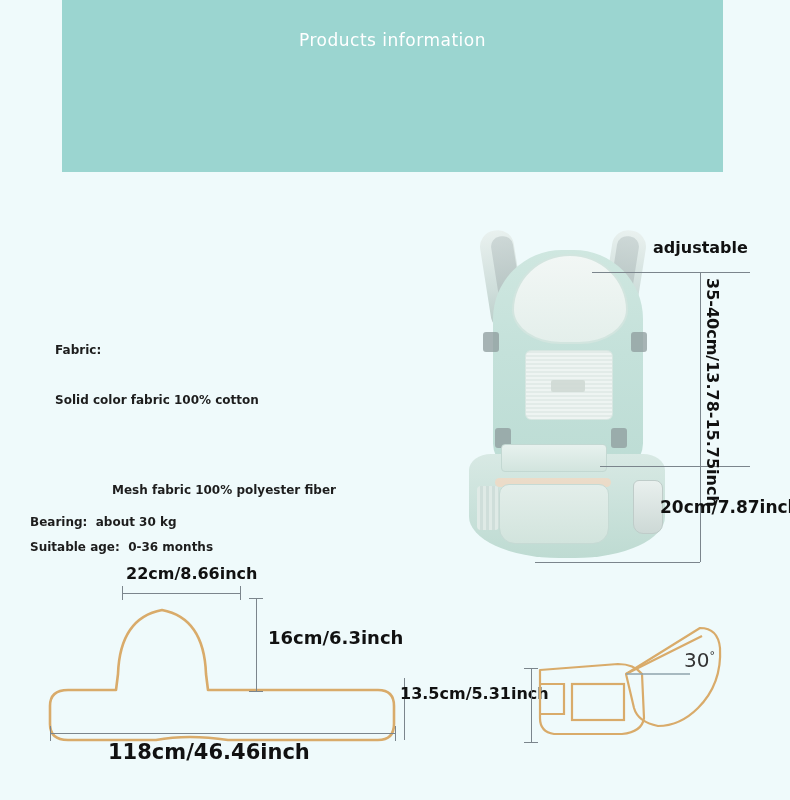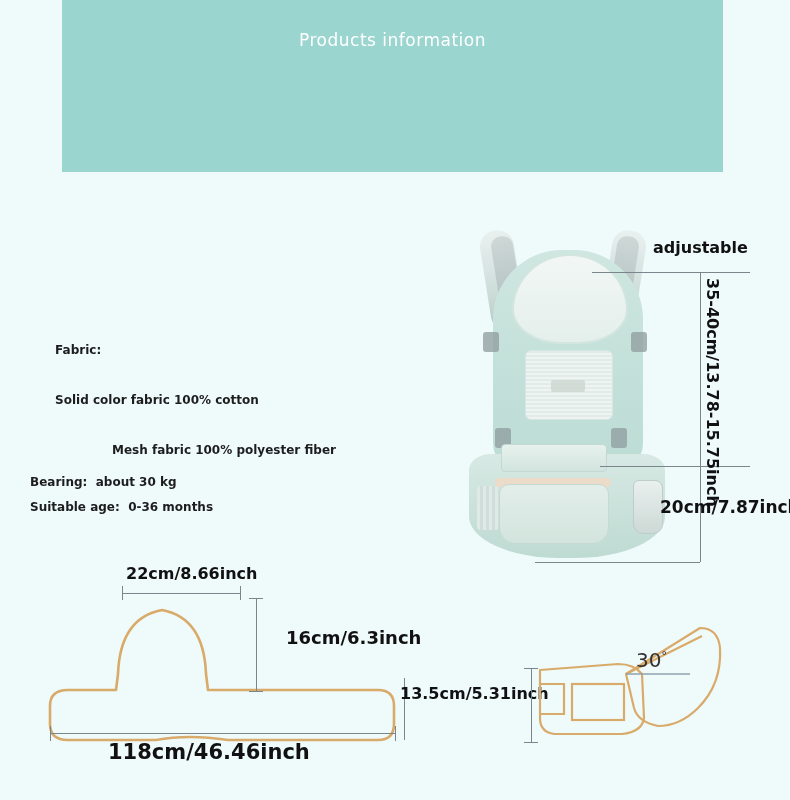--- a/index.html
+++ b/index.html
@@ -48,21 +48,21 @@
     left: 30px;
     top: 313px;
     width: 400px;
     color: #1d1d1d;
     font-size: 12px;
     font-weight: bold;
     line-height: 25px;
     font-family: "DejaVu Sans", sans-serif;
   }
   .spec-row { white-space: pre; }
-  .spec-indent { padding-left: 82px; }
+  .spec-indent { padding-left: 82px; margin-top: 40px; }
   .spec-gap { height: 7px; }
 
   
   .dim-line-h {
     position: absolute;
     height: 0;
     border-top: 1.6px solid #7b858c;
   }
   .dim-line-v {
     position: absolute;
@@ -313,21 +313,21 @@
   </svg>
 
   <div class="dim-line-h" style="left:122px; top:593px; width:118px;"></div>
   <div class="tick-v" style="left:122px; top:586px; height:14px;"></div>
   <div class="tick-v" style="left:240px; top:586px; height:14px;"></div>
   <div class="dim-label" style="left:126px; top:564px; font-size:16px;">22cm/8.66inch</div>
 
   <div class="dim-line-v" style="left:256px; top:598px; height:93px;"></div>
   <div class="tick-h" style="left:249px; top:598px; width:14px;"></div>
   <div class="tick-h" style="left:249px; top:691px; width:14px;"></div>
-  <div class="dim-label" style="left:286px; top:627px; font-size:18px;">16cm/6.3inch</div>
+  <div class="dim-label" style="left:268px; top:627px; font-size:18px;">16cm/6.3inch</div>
 
   <div class="dim-line-v" style="left:404px; top:678px; height:62px;"></div>
   <div class="dim-label" style="left:400px; top:684px; font-size:16px;">13.5cm/5.31inch</div>
 
   <div class="dim-line-h" style="left:50px; top:733px; width:345px;"></div>
   <div class="tick-v" style="left:50px; top:726px; height:15px;"></div>
   <div class="tick-v" style="left:395px; top:726px; height:15px;"></div>
   <div class="dim-label" style="left:108px; top:740px; font-size:21px;">118cm/46.46inch</div>
 
   <svg class="side-svg" width="230" height="130" style="left:522px; top:622px;">
@@ -335,21 +335,21 @@
              Q 120,110 100,112 L 32,112 Q 18,110 18,96 Z" fill="none" stroke="#d9ab6a" stroke-width="2.2" stroke-linejoin="round"></path>
     <path d="M 18,62 L 42,62 L 42,92 L 18,92" fill="none" stroke="#d9ab6a" stroke-width="2.2"></path>
     <rect x="50" y="62" width="52" height="36" fill="none" stroke="#d9ab6a" stroke-width="2.2"></rect>
     <path d="M 104,52 L 178,6 Q 196,6 198,26
              Q 200,62 176,86 Q 158,104 136,104
              Q 116,100 112,86 Z" fill="none" stroke="#d9ab6a" stroke-width="2.2" stroke-linejoin="round"></path>
     <path d="M 104,52 L 180,14" fill="none" stroke="#d9ab6a" stroke-width="2.2"></path>
     <path d="M 104,52 L 168,52" fill="none" stroke="#8fa3ad" stroke-width="1.6"></path>
   </svg>
 
-  <div class="angle-label" style="left:636px; top:648px;text-align:right;">
+  <div class="angle-label" style="left:684px; top:648px;text-align:right;">
     <span>30</span><span class="angle-deg">°</span>
   </div>
 
   <div class="dim-line-v" style="left:531px; top:668px; height:74px;"></div>
   <div class="tick-h" style="left:524px; top:668px; width:14px;"></div>
   <div class="tick-h" style="left:524px; top:742px; width:14px;"></div>
 
 </div>
 
 </body></html>

